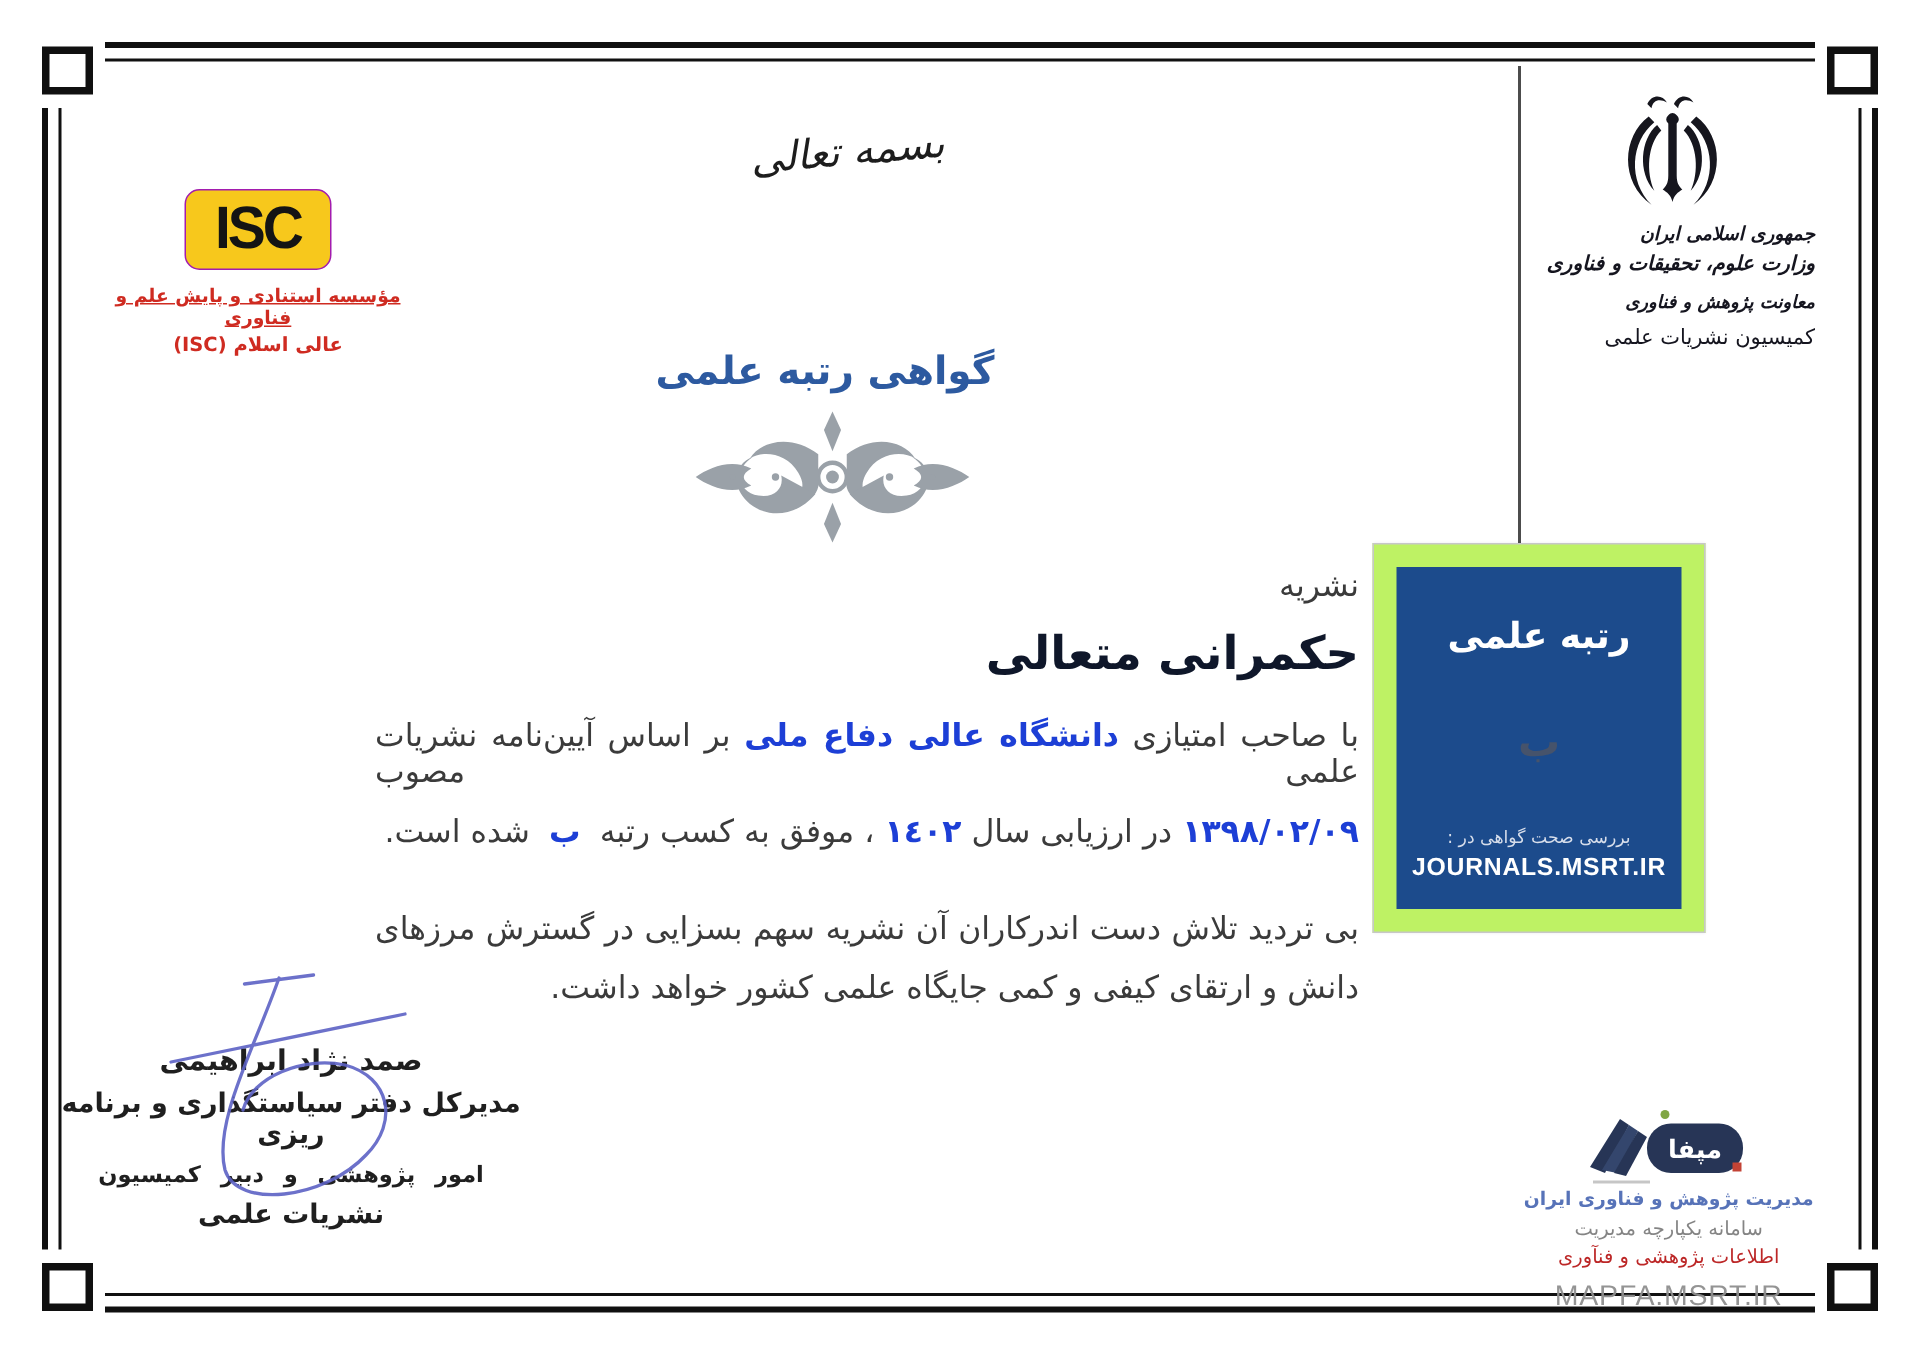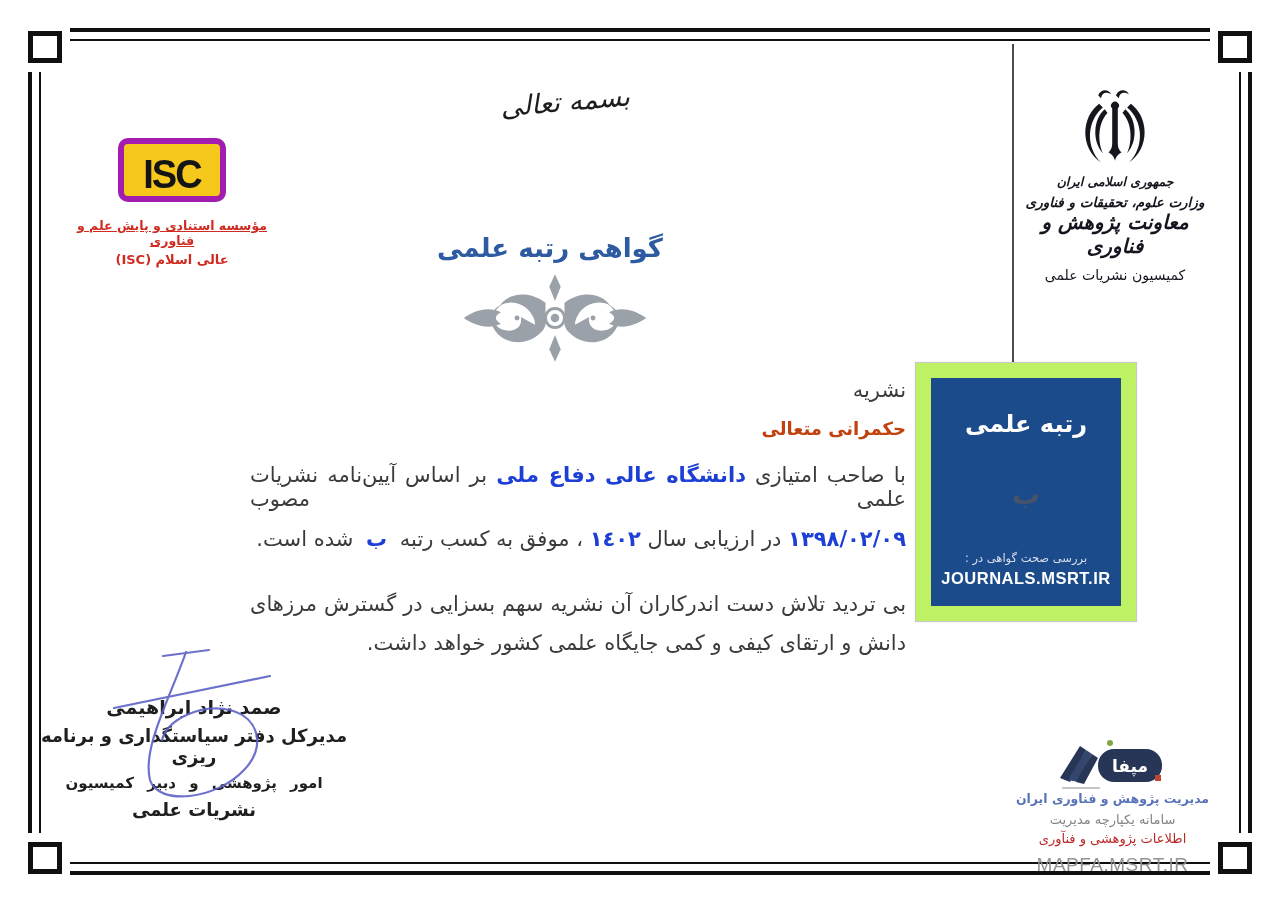--- a/index.html
+++ b/index.html
@@ -15,47 +15,47 @@
   .knot.tl{left:16px;top:18px;} .knot.tl .sq{left:12px;top:13px;}
   .knot.tr{right:16px;top:18px;} .knot.tr .sq{right:12px;top:13px;}
   .knot.bl{left:16px;bottom:16px;} .knot.bl .sq{left:12px;bottom:13px;}
   .knot.br{right:16px;bottom:16px;} .knot.br .sq{right:12px;bottom:13px;}
 
   
   .divider-line{position:absolute;left:1012px;top:44px;width:2px;height:318px;background:#4c4c4c;}
 
   
   .isc-block{position:absolute;left:62px;top:122px;width:220px;text-align:center;}
-  .isc-logo{margin:16px auto;width:96px;height:52px;background:#f7c81c;border:6px solid #a21caf;
-            border-radius:10px;display:flex;align-items:flex-end;justify-content:center;}
+  .isc-logo{margin:4px auto;width:96px;height:52px;background:#f7c81c;border:1px solid #a21caf;
+            border-radius:10px;display:flex;align-items:center;justify-content:center;}
   .isc-logo span{font-family:"Liberation Sans",sans-serif;font-weight:800;font-size:38px;
                  letter-spacing:-2px;color:#141414;transform:scaleY(1.05);}
   .isc-l1{margin-top:9px;font-size:12.5px;font-weight:bold;color:#cf2b21;direction:rtl;text-decoration:underline;}
   .isc-l2{margin-top:4px;font-size:13px;font-weight:bold;color:#cf2b21;direction:rtl;}
 
   .bismillah{position:absolute;left:470px;top:86px;width:190px;text-align:center;
              font-size:27px;font-style:italic;color:#1d1d1d;transform:rotate(-5deg);}
 
-  .gov-block{position:absolute;left:1020px;top:88px;width:190px;text-align:center;color:#15151f;direction:rtl;}
+  .gov-block{position:absolute;left:1020px;top:62px;width:190px;text-align:right;color:#15151f;direction:rtl;}
   .gov-emblem{display:block;margin:0 auto;}
   .gov-l1{margin-top:6px;font-size:12.5px;font-weight:600;font-style:italic;}
   .gov-l2{margin-top:5px;font-size:13.5px;font-weight:600;font-style:italic;}
-  .gov-l3{margin-top:0;font-size:20px;font-weight:700;font-style:italic;}
+  .gov-l3{margin-top:10px;font-size:12px;font-weight:700;font-style:italic;}
   .gov-l4{margin-top:9px;font-size:14px;font-weight:400;}
 
   
   .cert-title{position:absolute;left:245px;top:233px;width:610px;text-align:center;
               font-size:26px;font-weight:bold;color:#2d5aa0;direction:rtl;}
   .ornament{position:absolute;left:460px;top:274px;}
 
   
   .body-text{position:absolute;left:250px;top:378px;width:656px;direction:rtl;
              color:#3b3b3b;font-size:21px;}
   .body-label{margin-bottom:16px;}
-  .journal-name{font-size:18px;font-weight:bold;color:#c2410c;margin-bottom:24px;}
+  .journal-name{font-size:31px;font-weight:bold;color:#0f172a;margin-bottom:24px;}
   .line1{text-align:justify;text-align-last:justify;margin-bottom:16px;}
   .line2{margin-bottom:34px;}
   .blue{color:#1d3fd6;font-weight:bold;}
   .grade-inline{color:#1d3fd6;font-weight:bold;padding:0 6px;}
   .para2{line-height:1.85;text-align:justify;}
 
   
   .badge-card{position:absolute;left:915px;top:362px;width:220px;height:258px;background:#bef264;
               border:1px solid #c7c7c7;box-shadow:0 0 2px rgba(0,0,0,.08);}
   .badge-box{position:absolute;inset:15px;background:#1c4b8c;display:flex;flex-direction:column;

